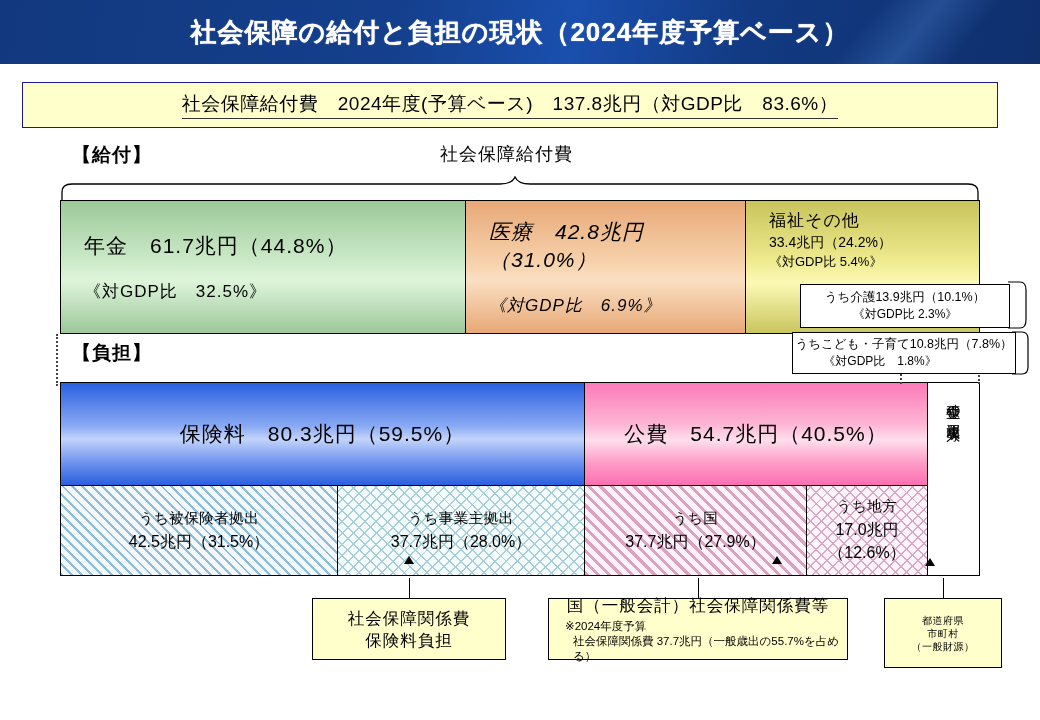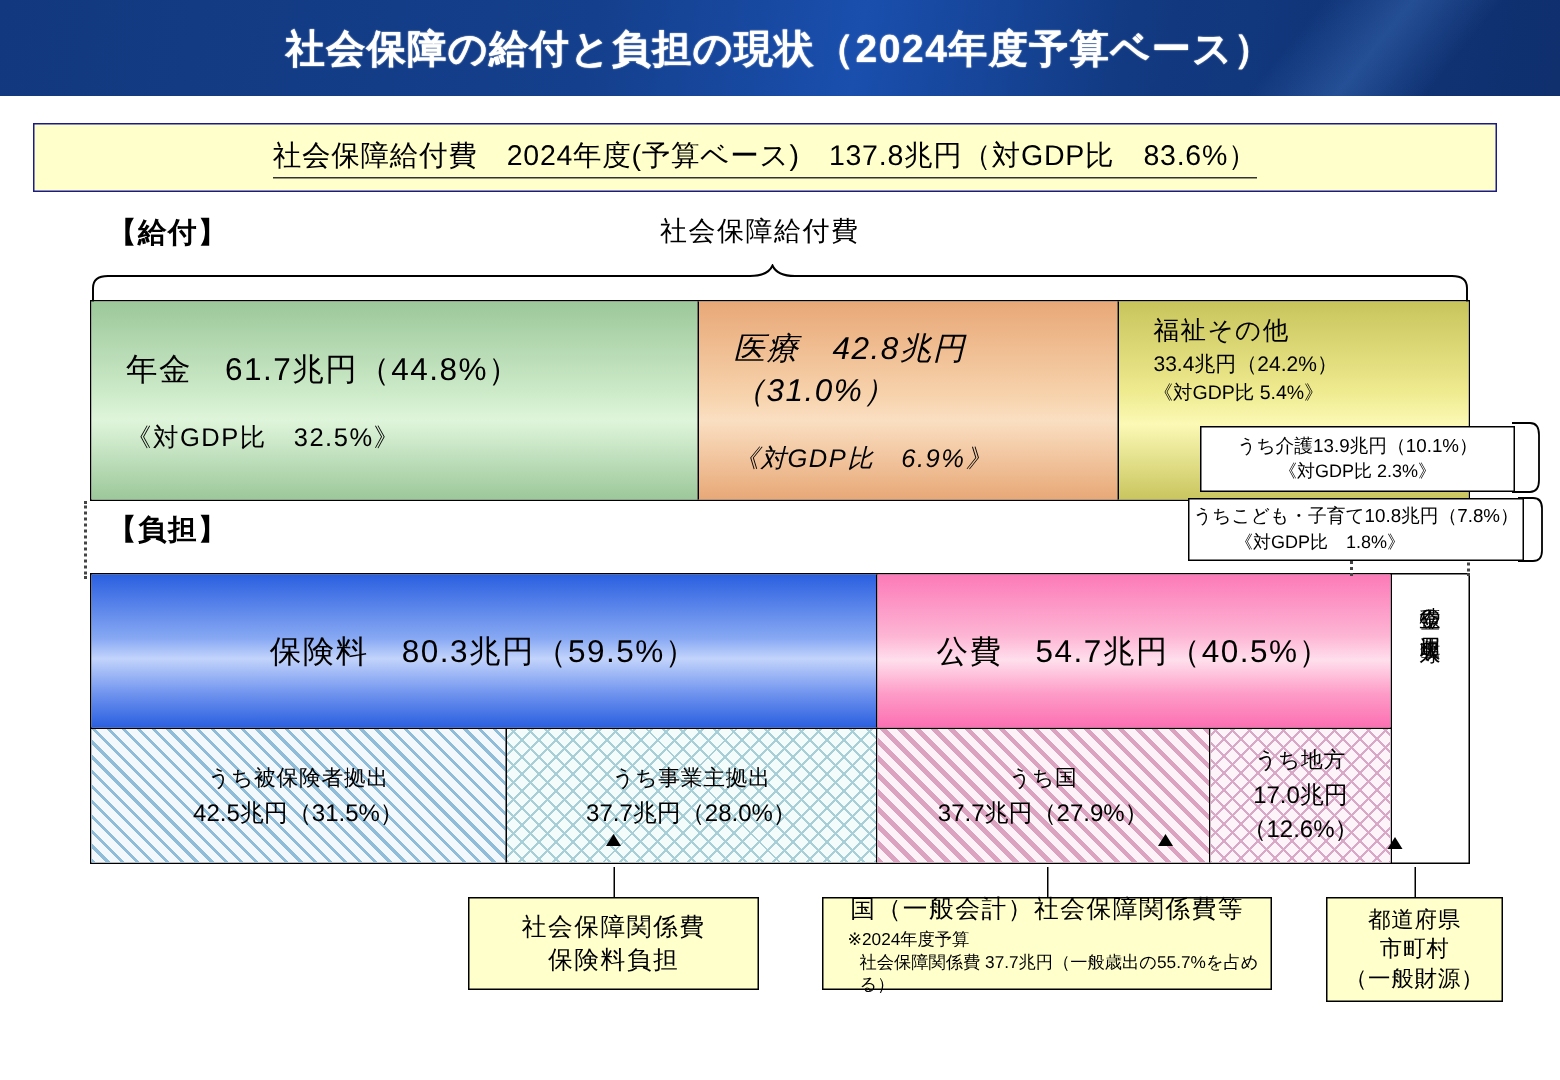--- a/index.html
+++ b/index.html
@@ -193,21 +193,21 @@
   #foot-hoken{left:312px;top:598px;width:194px;height:62px;
     display:flex;flex-direction:column;align-items:center;justify-content:center;}
   #foot-hoken .ln{font-size:16.5px;letter-spacing:1px;line-height:1.35;}
   #foot-kuni{left:548px;top:598px;width:300px;height:62px;
     display:flex;flex-direction:column;align-items:center;justify-content:center;}
   #foot-kuni .ln1{font-size:16.5px;letter-spacing:1px;}
   #foot-kuni .ln2{font-size:11.5px;align-self:flex-start;margin-left:16px;margin-top:2px;}
   #foot-kuni .ln3{font-size:11.5px;align-self:flex-start;margin-left:24px;}
   #foot-chiho{left:884px;top:598px;width:118px;height:70px;
     display:flex;flex-direction:column;align-items:center;justify-content:center;}
-  #foot-chiho .ln{font-size:15px;letter-spacing:.5px;line-height:1.3;}
+  #foot-chiho .ln{font-size:10px;letter-spacing:.5px;line-height:1.3;}
 
   .leader{position:absolute;border-left:1px solid #000;z-index:4;}
   .arrow-up{position:absolute;width:0;height:0;
     border-left:5px solid transparent;border-right:5px solid transparent;
     border-bottom:8px solid #000;z-index:4;}
 </style>
 </head>
 <body>
 
 <div class="root">

